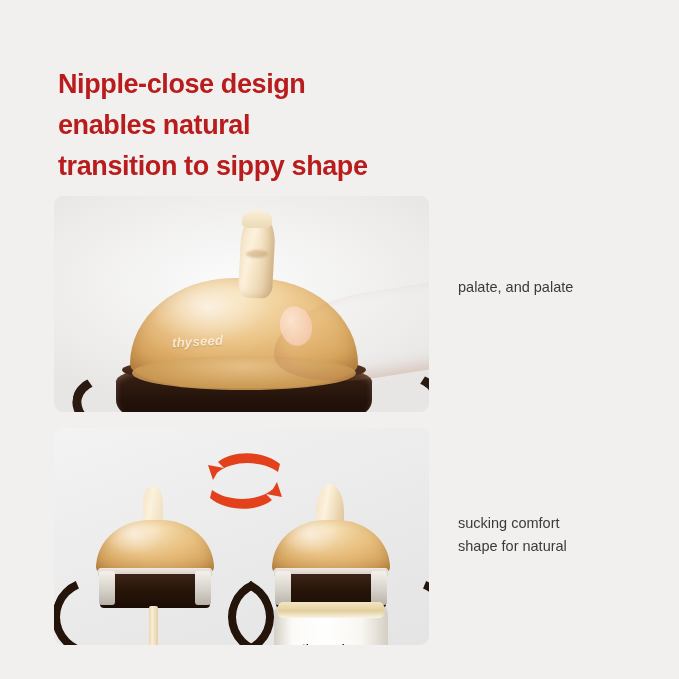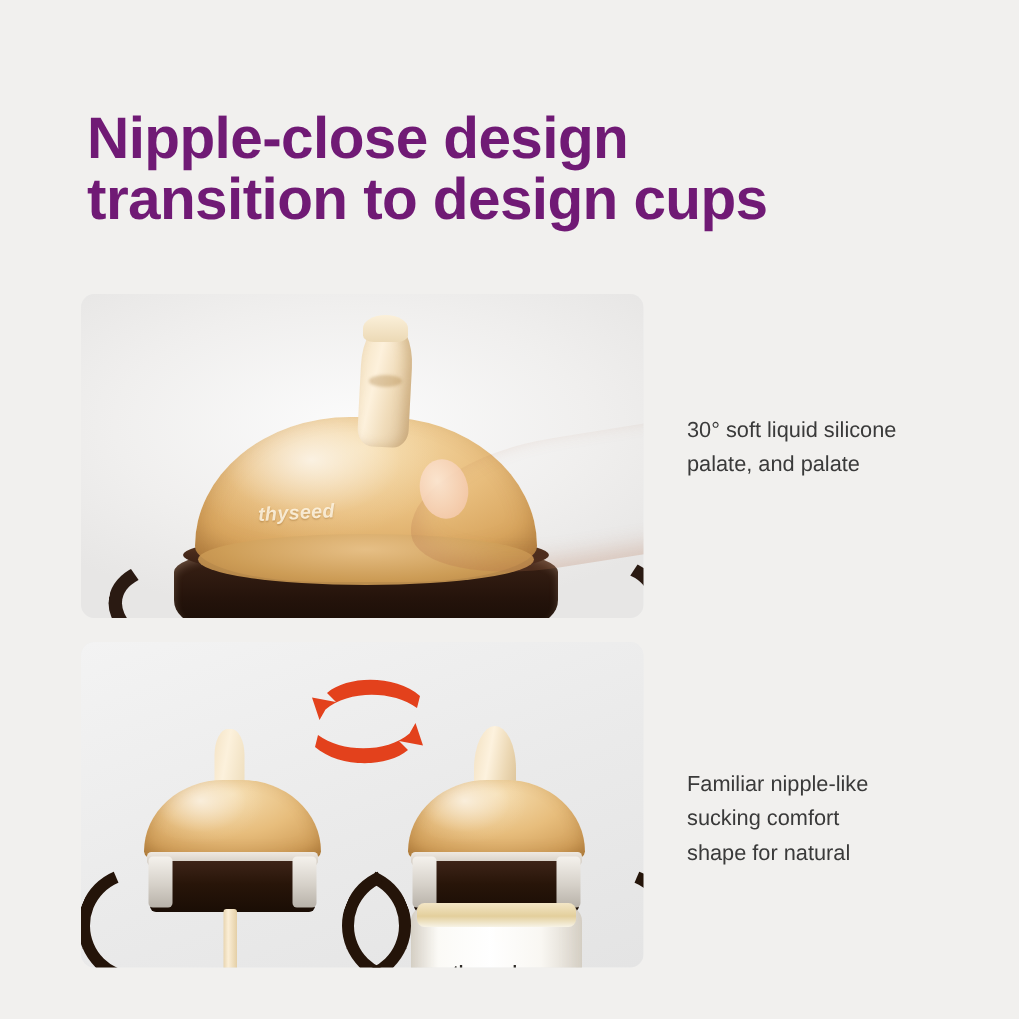--- a/index.html
+++ b/index.html
@@ -19,22 +19,22 @@
     position: absolute;
     inset: 0;
   }
 
   
   .headline {
     position: absolute;
     left: 58px;
     top: 46px;
     width: 470px;
-    color: #701a75;
-    font-size: 39px;
+    color: #b91c1c;
+    font-size: 27px;
     line-height: 41px;
     font-weight: bold;
     letter-spacing: -0.4px;
   }
   .headline .ln { display: block; white-space: nowrap; }
 
   
   .panel {
     position: absolute;
     background: #ececec;
@@ -308,21 +308,22 @@
     width: 86px; height: 70px;
   }
 </style>
 </head>
 <body>
 
 <div class="page">
 
   <h1 class="headline">
     <span class="ln">Nipple-close design</span>
-    <span class="ln">transition to design cups</span>
+    <span class="ln">enables natural</span>
+    <span class="ln">transition to sippy shape</span>
   </h1>
 
   <div class="panel panel-a">
     <div class="stage">
       <div class="backdrop"></div>
 
       <div class="a-handle-l"></div>
       <div class="a-handle-r"></div>
       <div class="a-collar"></div>
       <div class="a-collar-rim"></div>
@@ -334,21 +335,20 @@
       <div class="a-spout-crease"></div>
 
       <div class="a-brand">thyseed</div>
 
       <div class="a-finger"></div>
       <div class="a-finger-nail"></div>
     </div>
   </div>
 
   <div class="caption caption-a">
-    <span class="ln">30° soft liquid silicone</span>
     <span class="ln">palate, and palate</span>
   </div>
 
   <div class="panel panel-b">
     <div class="stage">
       <div class="b-backdrop"></div>
 
       <div class="unit unit-left">
         <div class="l-spout"></div>
         <div class="u-dome"></div>
@@ -381,18 +381,17 @@
         <div class="u-hinge-r"></div>
         <div class="r-bottle"></div>
         <div class="r-bottle-neck"></div>
         <div class="r-bottle-brand">thyseed</div>
 
       </div>
     </div>
   </div>
 
   <div class="caption caption-b">
-    <span class="ln">Familiar nipple-like</span>
     <span class="ln">sucking comfort</span>
     <span class="ln">shape for natural</span>
   </div>
 
 </div>
 
 </body></html>

